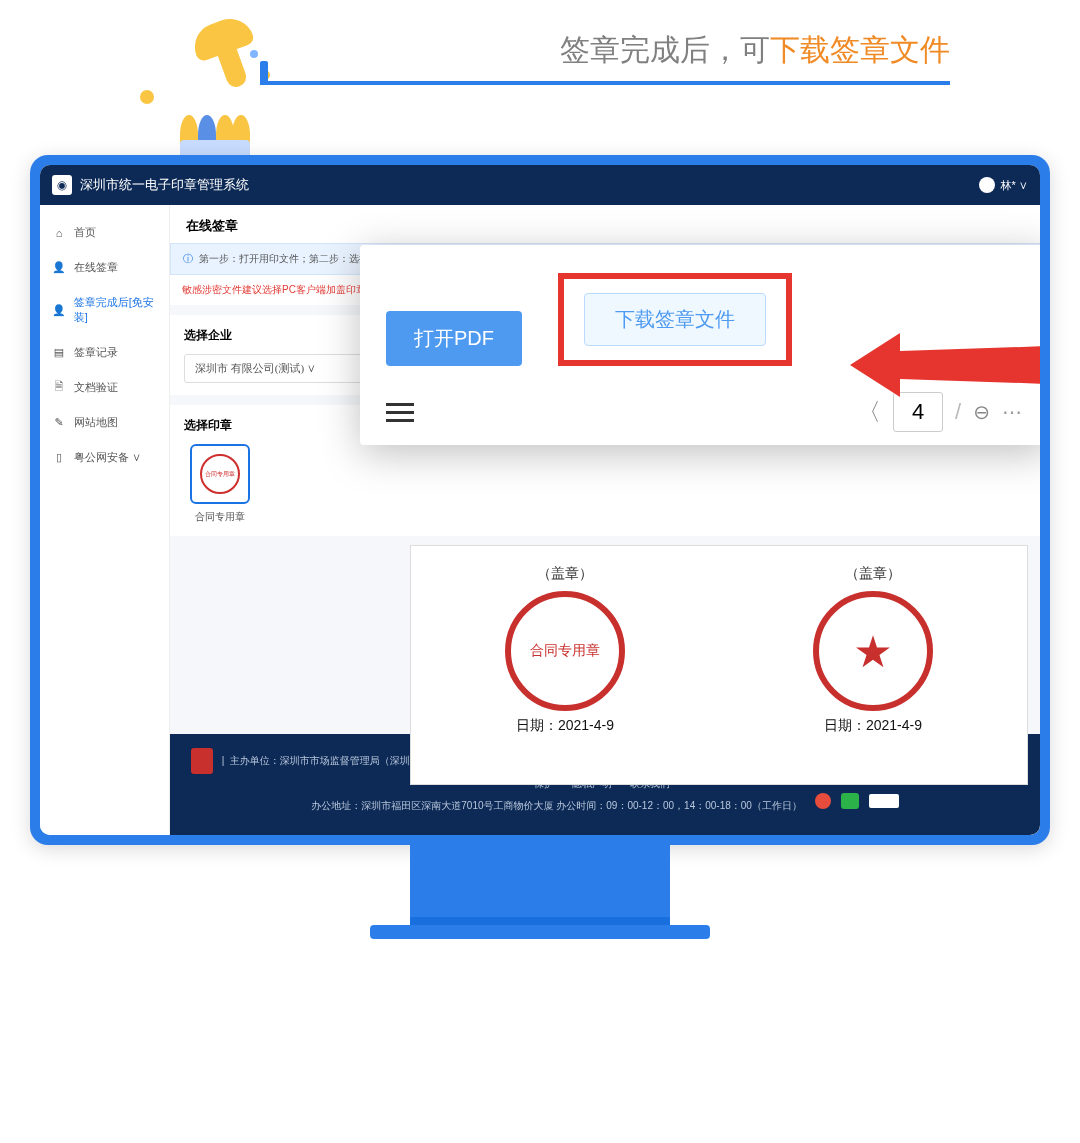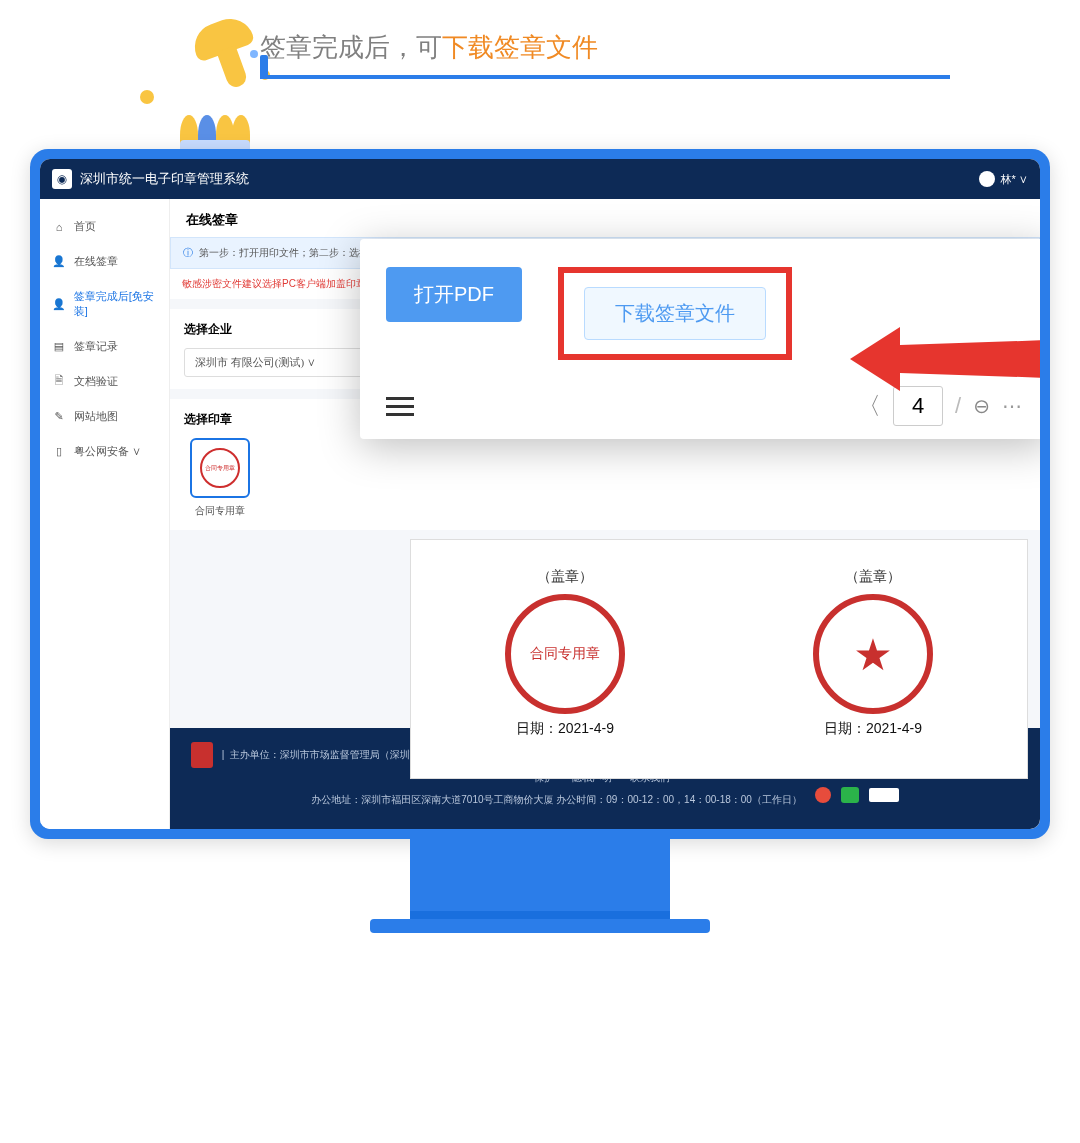--- a/index.html
+++ b/index.html
@@ -55,22 +55,22 @@
     .br4 { left:52px; background:#F9C542; }
     .step-title {
       text-align: center;
       font-size: 54px;
       font-weight: 400;
       color: #2B7DE9;
       margin-bottom: 22px;
       letter-spacing: 2px;
     }
     .step-desc {
-      text-align: left;
-      font-size: 26px;
+      text-align: right;
+      font-size: 30px;
       color: #808080;
       margin-left: 140px;
       margin-right: 10px;
     }
     .step-desc .highlight { color: #F08A24; }
     .blue-underline {
       height: 4px;
       background: #2B7DE9;
       margin: 10px 10px 0 140px;
       position: relative;
@@ -147,21 +147,21 @@
     }
     .seal-thumb {
       width:60px; height:60px; border:2px solid #1B74E4; border-radius:6px; display:flex; align-items:center; justify-content:center; margin:0 auto 6px;
     }
     .seal-circle-sm { width:40px; height:40px; border:2px solid #CE2E2E; border-radius:50%; display:flex; align-items:center; justify-content:center; font-size:6px; color:#CE2E2E; }
     
     .popup {
       position:absolute; top:80px; left:320px; width:690px; height:200px; background:#fff;
       box-shadow:0 8px 40px rgba(0,0,0,.25); border-radius:4px; padding:28px 26px 14px;
     }
-    .popup-top { display:flex; align-items:flex-start; gap:10px; }
+    .popup-top { display:flex; align-items:flex-end; gap:10px; }
     .btn-open {
       background:#4E9AF1; color:#fff; border:none; border-radius:4px; padding:14px 28px; font-size:20px;
     }
     .btn-download-wrap {
       border:6px solid #E6352E; padding:14px 20px; margin-left:26px;
     }
     .btn-download {
       background:#F0F8FF; color:#4E9AF1; border:1px solid #B9DBFF; border-radius:4px; padding:12px 30px; font-size:20px;
     }
     .red-arrow {
@@ -176,21 +176,21 @@
     .pager { display:flex; align-items:center; gap:12px; }
     .pager .chevron { font-size:24px; color:#888; }
     .page-input {
       width:50px; height:40px; border:1px solid #ccc; border-radius:3px; font-size:22px; text-align:center;
     }
     .pager-sep { color:#bbb; font-size:22px; }
     .pager-dots { color:#999; letter-spacing:2px; }
     
     .doc-area {
       position:absolute; top:380px; left:370px; right:12px; height:240px; background:#fff; border:1px solid #ddd;
-      padding-top:28px; display:flex; justify-content:space-around;
+      padding-top:19px; display:flex; justify-content:space-around;
     }
     .doc-block { text-align:center; position:relative; width:260px;}
     .doc-label-top { font-size:14px; color:#333; margin-bottom:8px; }
     .seal-big {
       width:120px; height:120px; border:6px solid #C8302E; border-radius:50%; margin:0 auto;
       display:flex; align-items:center; justify-content:center; position:relative; font-size:14px; color:#C8302E;
     }
     .seal-star {
       width:50px; height:50px; color:#C8302E; display:flex; align-items:center; justify-content:center; font-size:44px;
     }

